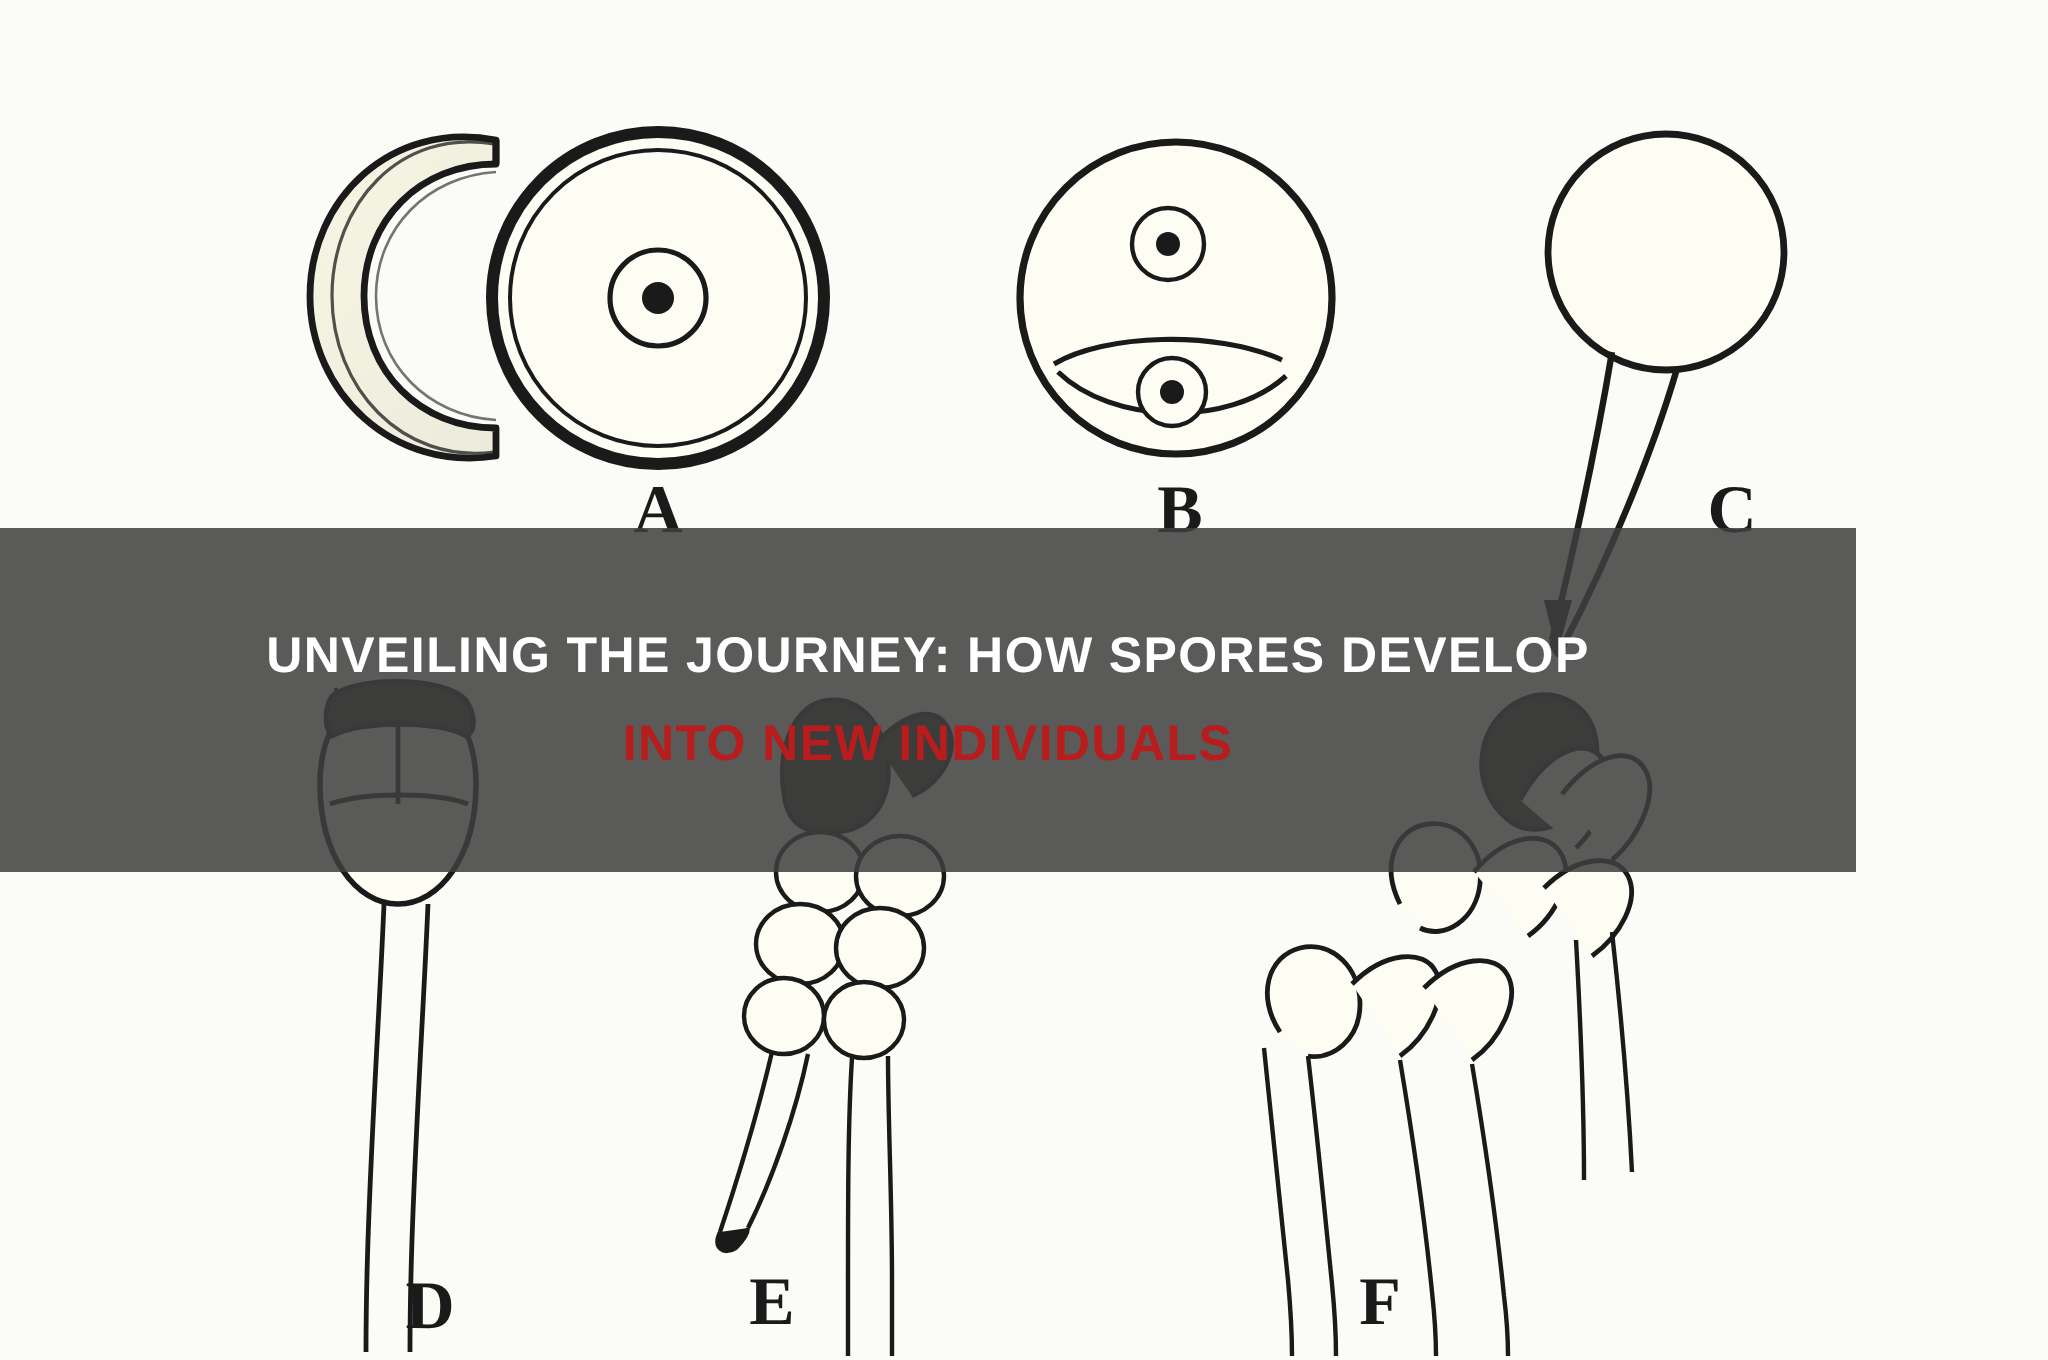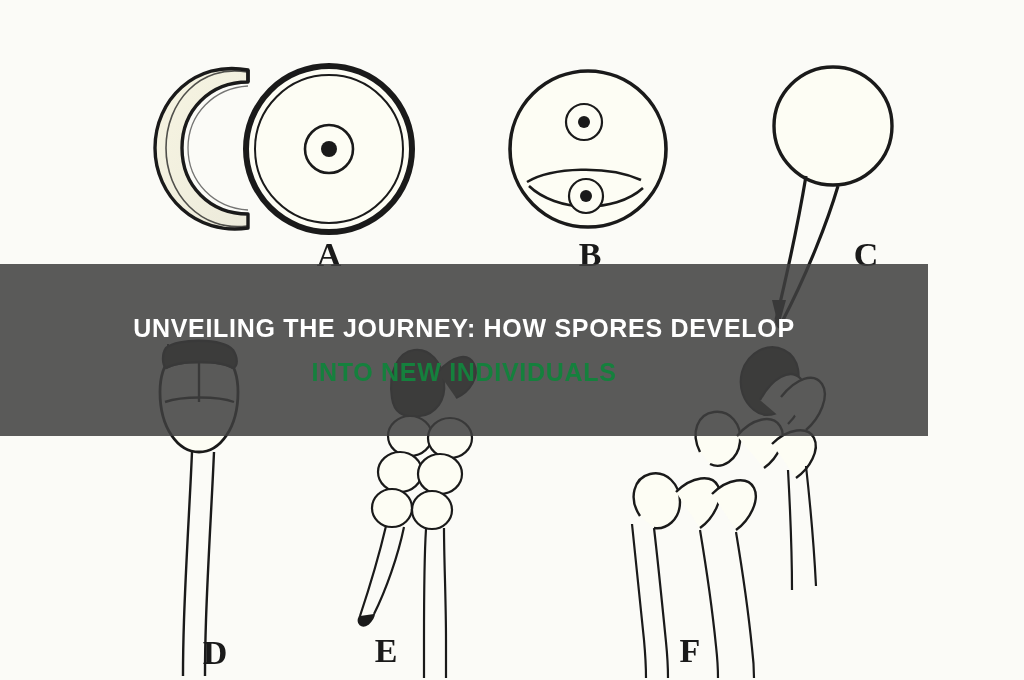--- a/index.html
+++ b/index.html
@@ -43,21 +43,21 @@
   }
   .overlay-line {
     font-size: 25px;
     font-weight: bold;
     letter-spacing: 0.7px;
     line-height: 44px;
     text-align: center;
     white-space: nowrap;
   }
   .overlay-line.l1 { color: #ffffff; }
-  .overlay-line.l2 { color: #15803d; }
+  .overlay-line.l2 { color: #b91c1c; }
   .fig-label {
     font-family: "Liberation Serif", serif;
     font-weight: bold;
     font-size: 34px;
     fill: #1a1a1a;
   }
 </style>
 </head>
 <body>
 

